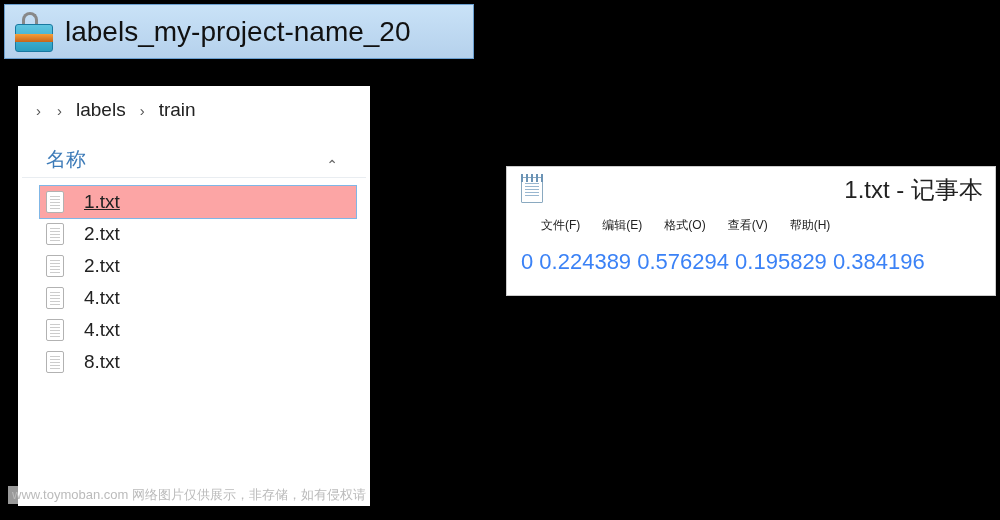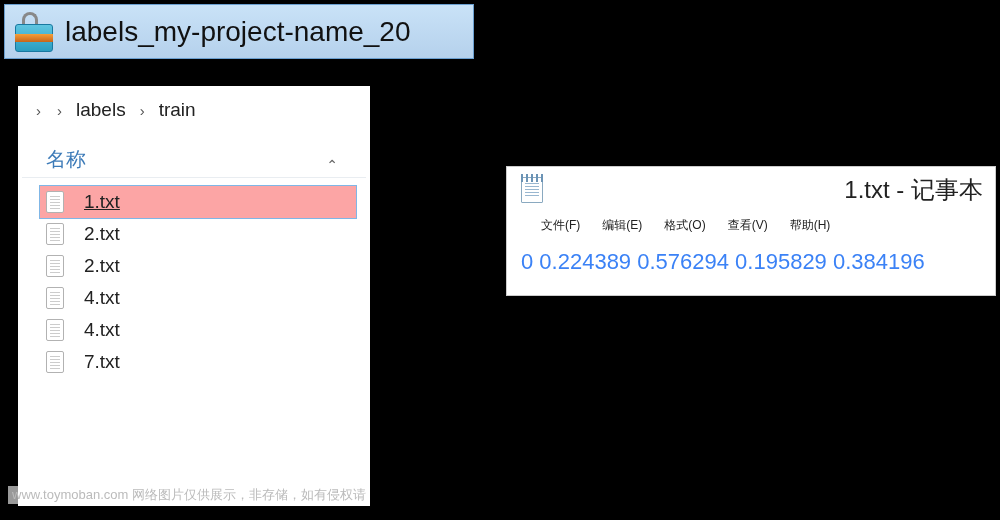--- a/index.html
+++ b/index.html
@@ -80,21 +80,21 @@
     <div class="file-row">
         <span class="file-icon"></span>
         <span>4.txt</span>
       </div>
     <div class="file-row">
         <span class="file-icon"></span>
         <span>4.txt</span>
       </div>
     <div class="file-row">
         <span class="file-icon"></span>
-        <span>7.txt</span>
+        <span>8.txt</span>
       </div>
   </div>
 </div>
 
 <div class="notepad">
   <div class="np-title">
     <div class="np-icon">
         <div class="np-page"></div>
         <div class="np-spiral"></div>
       </div>

